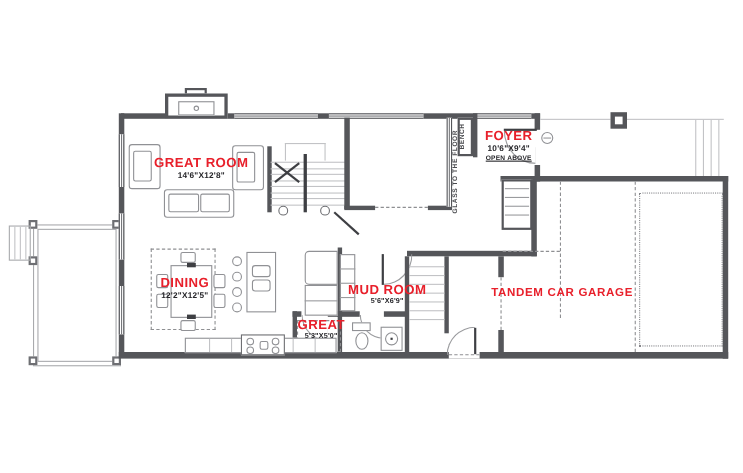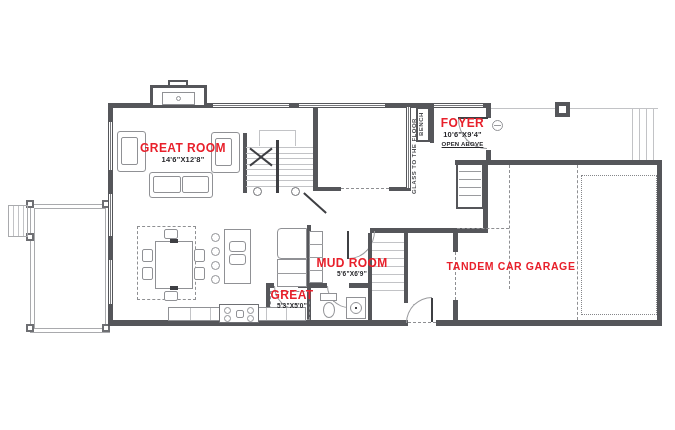--- a/index.html
+++ b/index.html
@@ -211,20 +211,24 @@
 
   <div class="rlabel" style="left:123px;top:141px;width:120px;">
     <div class="rname">GREAT ROOM</div>
     <div class="rdims">14'6"X12'8"</div>
   </div>
   <div class="rlabel" style="left:425px;top:116px;width:75px;">
     <div class="rname">FOYER</div>
     <div class="rdims">10'6"X9'4"</div>
     <div class="rnote">OPEN ABOVE</div>
   </div>
+  <div class="rlabel" style="left:133px;top:250px;width:70px;">
+    <div class="rname">DINING</div>
+    <div class="rdims">12'2"X12'5"</div>
+  </div>
   <div class="rlabel" style="left:266px;top:288px;width:52px;">
     <div class="rname">GREAT</div>
     <div class="rdims sm">5'3"X5'0"</div>
   </div>
   <div class="rlabel" style="left:312px;top:256px;width:80px;">
     <div class="rname">MUD ROOM</div>
     <div class="rdims sm">5'6"X6'9"</div>
   </div>
   <div class="rlabel" style="left:441px;top:260px;width:140px;">
     <div class="rname big">TANDEM CAR GARAGE</div>

